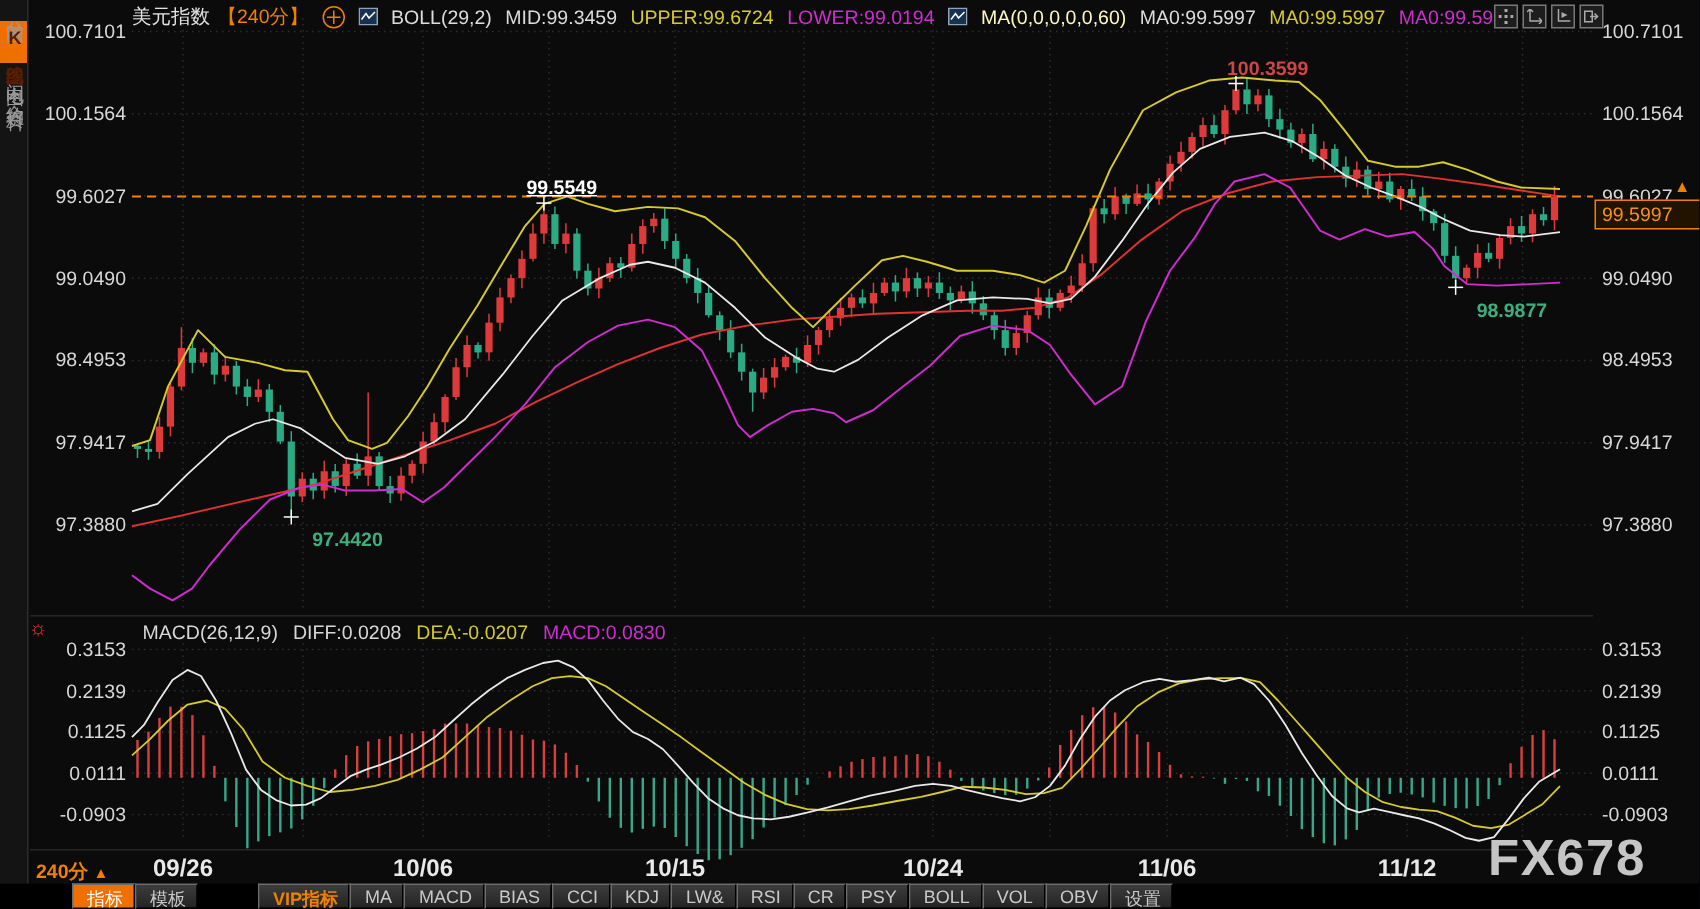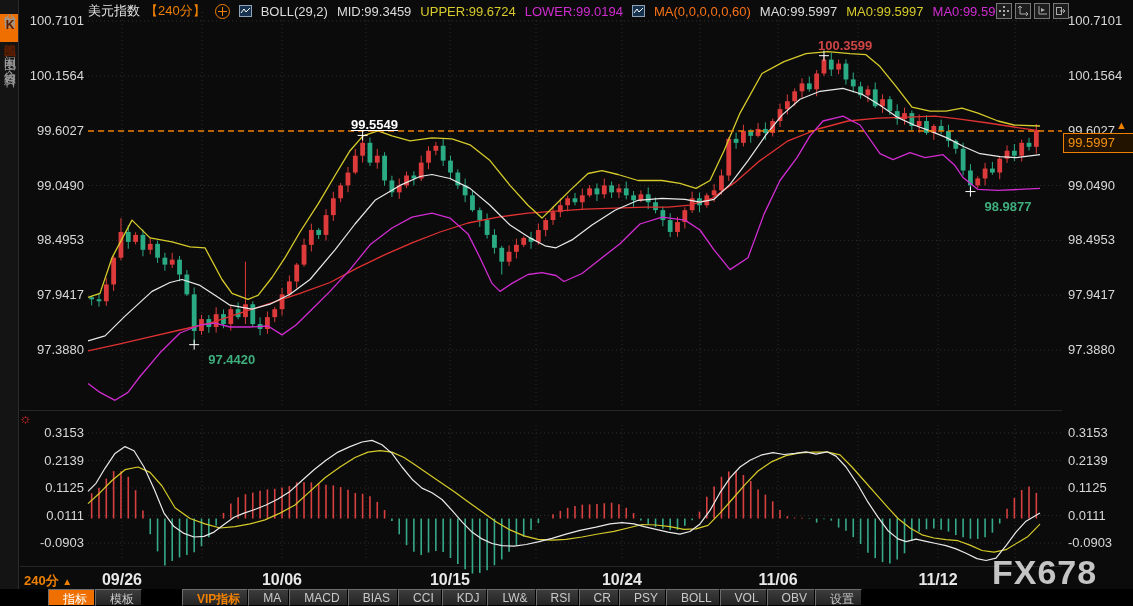--- a/index.html
+++ b/index.html
@@ -29,21 +29,21 @@
   .macdhdr{position:absolute;left:95px;top:414px;display:flex;gap:10px;font-size:13px;z-index:4;}
   .badge{position:absolute;left:1063px;top:133px;width:67px;height:18px;border:1px solid #f08000;background:#221200;
          color:#f6920f;font-size:13px;line-height:18px;padding-left:4px;z-index:6;}
   .pin-arrow{position:absolute;left:1116px;top:119px;color:#f08000;font-size:11px;z-index:6;}
   .sun{position:absolute;left:19px;top:411px;color:#ff3030;font-size:14px;line-height:14px;z-index:4;}
   .period{position:absolute;left:24px;top:572px;color:#f08000;font-size:13px;font-weight:bold;cursor:pointer;z-index:4;}
   .watermark{position:absolute;left:992px;top:553px;font-size:34px;font-weight:bold;color:#cfcfcf;letter-spacing:1px;z-index:3;opacity:.95;}
   
   .tabbar{position:absolute;left:0;bottom:0;width:1133px;height:17px;background:#000;display:flex;align-items:stretch;padding-left:48px;box-sizing:border-box;z-index:6;}
   .tab{font-size:12px;color:#c9c9c9;background:linear-gradient(#3c3c3c,#242424);border:1px solid #000;
-       border-top-color:#6d6d6d;border-left-color:#6d6d6d;padding:1px 7px 0 14px;cursor:pointer;white-space:nowrap;}
+       border-top-color:#6d6d6d;border-left-color:#6d6d6d;padding:1px 7px 0 9px;cursor:pointer;white-space:nowrap;}
   .tab.active{background:#ef7000;color:#fff;}
   .tab.vip{color:#f08000;font-weight:bold;margin-left:40px;}
   svg.plot{position:absolute;left:0;top:0;z-index:2;}
   .sep{position:absolute;left:20px;width:1042px;height:1px;background:#262626;z-index:1;}
 </style>
 </head>
 <body>
 
 <div class="app">
 
@@ -63,21 +63,21 @@
         <polyline points="2,8 5,4 7,7 11,3" stroke="#fff" stroke-width="1" fill="none"></polyline>
       </svg>
     <span style="color:#dcdcdc;">BOLL(29,2)</span>
     <span style="color:#dcdcdc;">MID:99.3459</span>
     <span style="color:#d6cb2a;">UPPER:99.6724</span>
     <span style="color:#d02cd0;">LOWER:99.0194</span>
     <svg width="13" height="12">
         <rect x="0.5" y="0.5" width="12" height="11" fill="#17324e" stroke="#8fa3b8"></rect>
         <polyline points="2,8 5,4 7,7 11,3" stroke="#fff" stroke-width="1" fill="none"></polyline>
       </svg>
-    <span style="color:#f97316;">MA(0,0,0,0,0,60)</span>
+    <span style="color:#fef9c3;">MA(0,0,0,0,0,60)</span>
     <span style="color:#dcdcdc;">MA0:99.5997</span>
     <span style="color:#d6cb2a;">MA0:99.5997</span>
     <span style="color:#d02cd0;">MA0:99.5997</span>
   </div>
 
   <div class="topicons">
     <div class="topicon">
       <svg width="10" height="10">
           <g fill="#aaa">
             <rect x="4" y="0" width="2" height="2"></rect>
@@ -551,20 +551,26 @@
       <line x1="818.9692307692308" x2="828.9692307692308" y1="55.68161704945685" y2="55.68161704945685" stroke="#fff"></line>
       <line x1="823.9692307692308" x2="823.9692307692308" y1="50.68161704945685" y2="60.68161704945685" stroke="#fff"></line>
       <line x1="965.4307692307692" x2="975.4307692307692" y1="191.57572017699624" y2="191.57572017699624" stroke="#fff"></line>
       <line x1="970.4307692307692" x2="970.4307692307692" y1="186.57572017699624" y2="196.57572017699624" stroke="#fff"></line>
     </svg>
 
   <div class="sep" style="top:410px;"></div>
   <div class="sep" style="top:566px;"></div>
 
   <span class="sun">☼</span>
+  <div class="macdhdr">
+    <span style="color:#d8d8d8;">MACD(26,12,9)</span>
+    <span style="color:#d8d8d8;">DIFF:0.0208</span>
+    <span style="color:#d6cb2a;">DEA:-0.0207</span>
+    <span style="color:#d02cd0;">MACD:0.0830</span>
+  </div>
 
   <span class="pin-arrow">▲</span>
   <div class="badge">99.5997</div>
 
   <div class="period">
     <span>240分</span>
     <span style="font-size:10px;">▲</span>
   </div>
   <div class="watermark">FX678</div>
 

